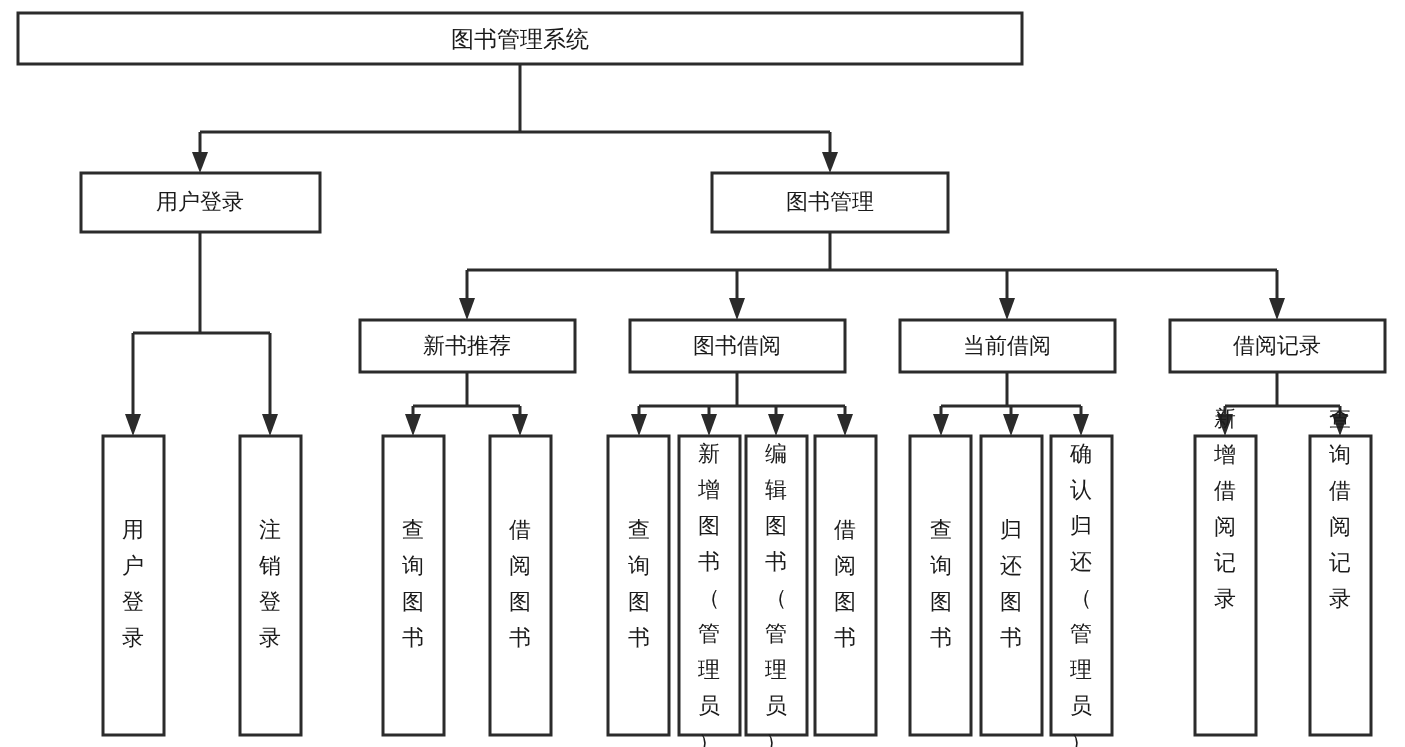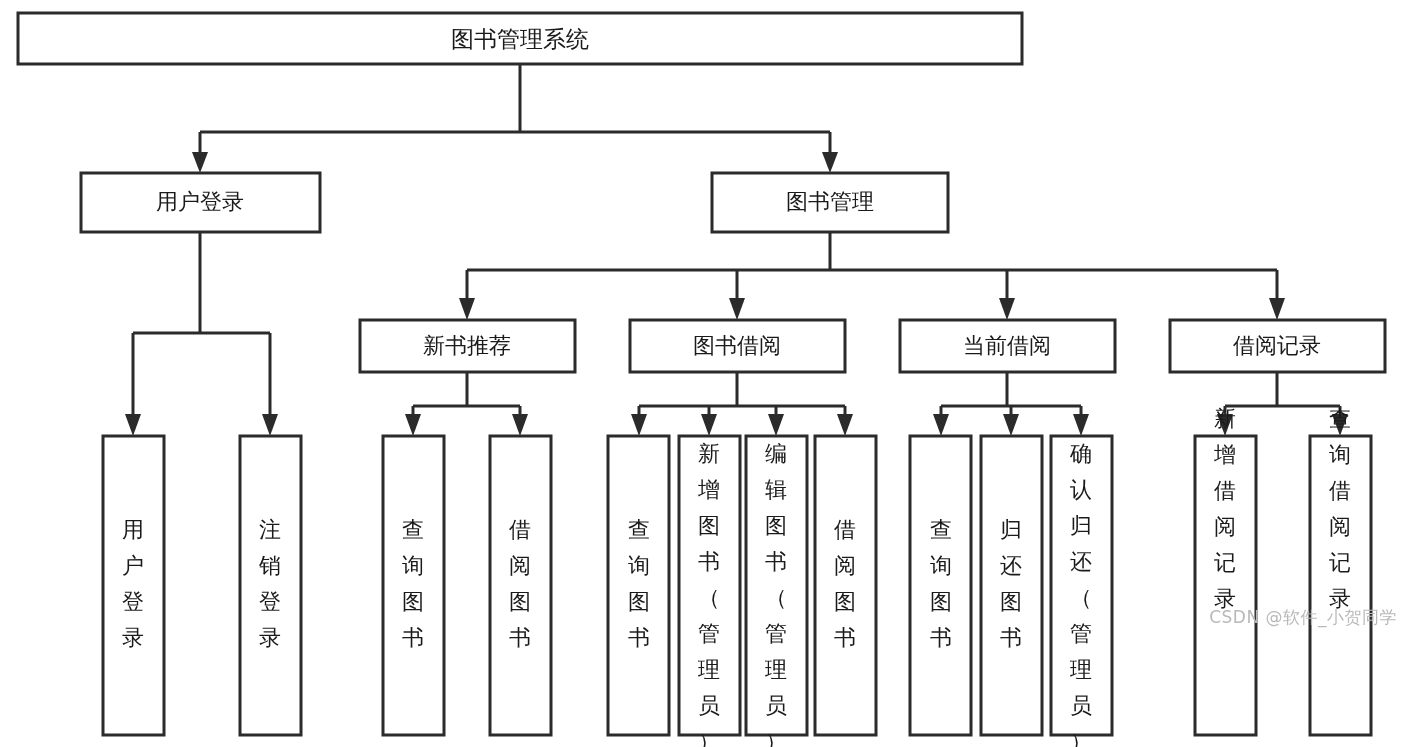--- a/index.html
+++ b/index.html
@@ -184,14 +184,13 @@
     <g>
       <rect class="node-rect" x="1195" y="436" width="61" height="299"></rect>
       <text class="node-label label-v" x="1225" y="510"><tspan x="1225" y="420">新</tspan><tspan x="1225" y="456">增</tspan><tspan x="1225" y="492">借</tspan><tspan x="1225" y="528">阅</tspan><tspan x="1225" y="564">记</tspan><tspan x="1225" y="600">录</tspan></text>
     </g>
     <g>
       <rect class="node-rect" x="1310" y="436" width="61" height="299"></rect>
       <text class="node-label label-v" x="1340" y="510"><tspan x="1340" y="420">查</tspan><tspan x="1340" y="456">询</tspan><tspan x="1340" y="492">借</tspan><tspan x="1340" y="528">阅</tspan><tspan x="1340" y="564">记</tspan><tspan x="1340" y="600">录</tspan></text>
     </g>
   </svg>
 
-  <div class="watermark">CSDN @软件_小贺同学</div>
 </div>
 
 </body></html>

